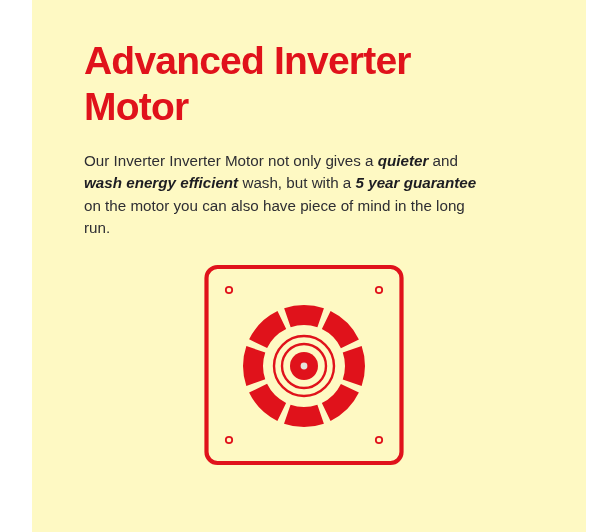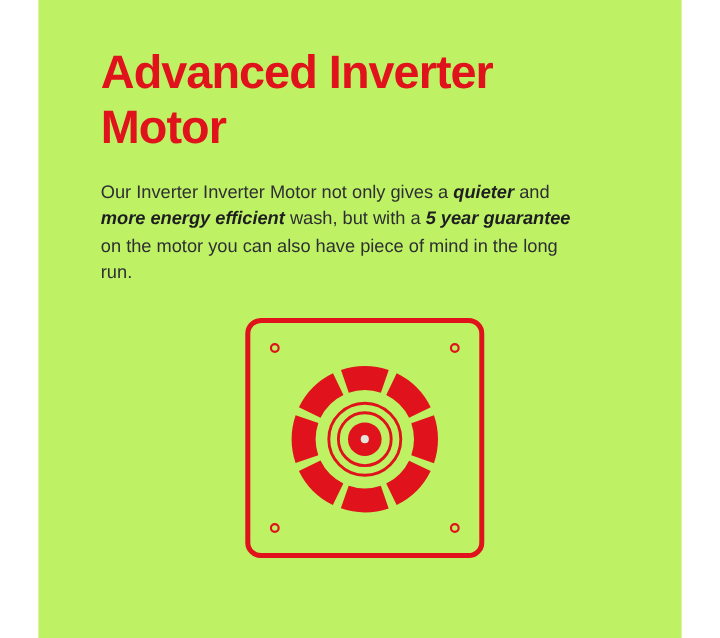--- a/index.html
+++ b/index.html
@@ -61,26 +61,26 @@
   }
   #motor-icon svg {
     display: block;
     width: 200px;
     height: 206px;
   }
 </style>
 </head>
 <body style="background: rgb(255, 255, 255);">
 
-<div id="feature-card" style="background: #bef264;">
+<div id="feature-card" style="background: #fef9c3; padding-left: 18px;">
 
   <h1 id="heading" style="color: rgb(224, 18, 27);">Advanced Inverter
 Motor</h1>
 
-  <p id="description" style="color: rgb(46, 46, 51);"><span>Our Inverter Inverter Motor not only gives a </span><b>quieter</b><span> and </span><b>more energy efficient</b><span> wash, but with a </span><b>5 year guarantee</b><span> on the motor you can also have piece of mind in the long run.</span></p>
+  <p id="description" style="color: rgb(46, 46, 51);"><span>Our Inverter Inverter Motor not only gives a </span><b>quieter</b><span> and </span><b>wash energy efficient</b><span> wash, but with a </span><b>5 year guarantee</b><span> on the motor you can also have piece of mind in the long run.</span></p>
 
   <div id="motor-icon">
     <svg viewBox="0 0 200 206" xmlns="http://www.w3.org/2000/svg" aria-hidden="true">
 
       <rect x="36" y="5" width="194" height="0" style="display:none"></rect>
       <rect x="36" y="5" width="0" height="0" style="display:none"></rect>
 
       <g>
         <rect x="36" y="5" width="128" height="196" rx="11" ry="11" fill="none" stroke="#e0121b" stroke-width="4" style="display:none"></rect>
 

